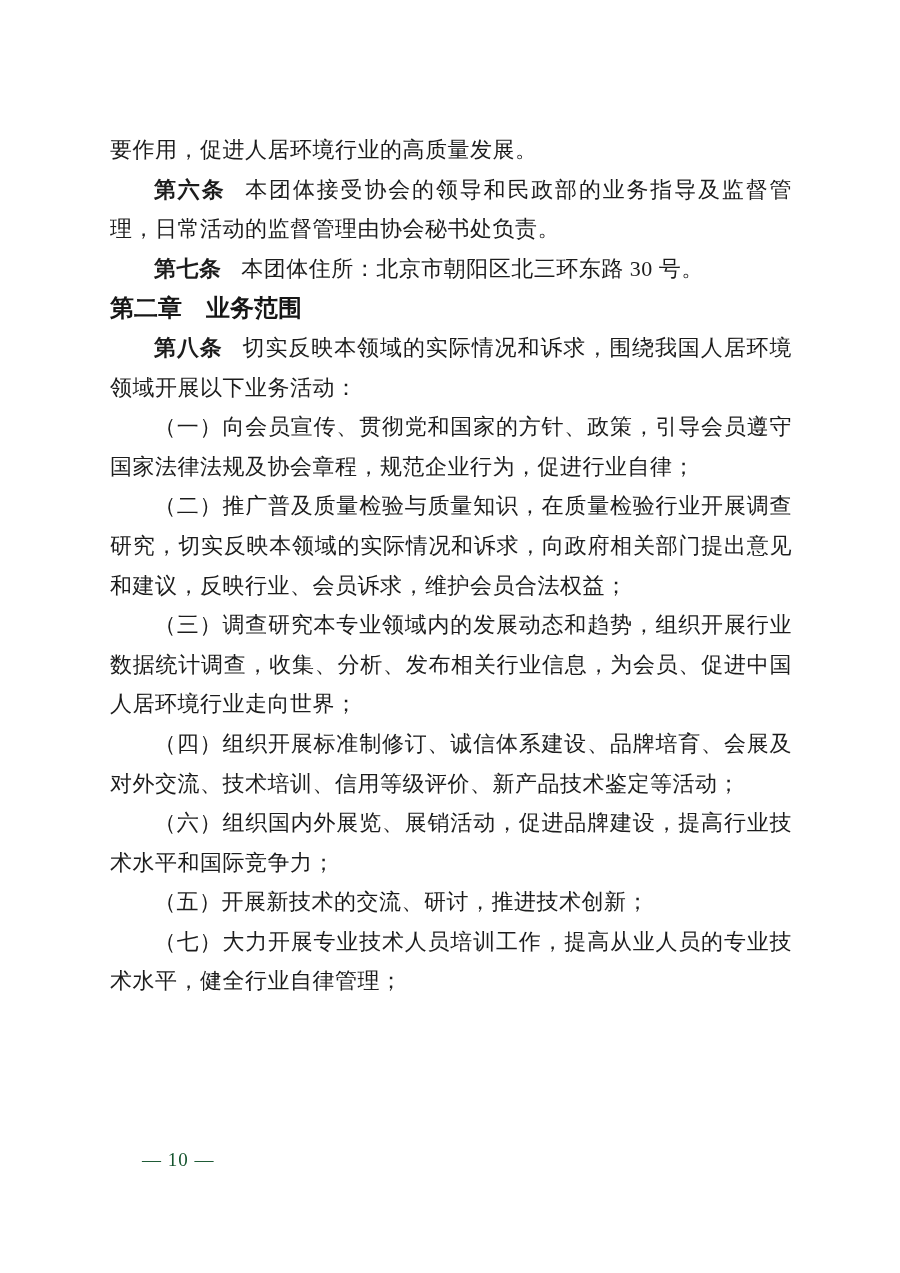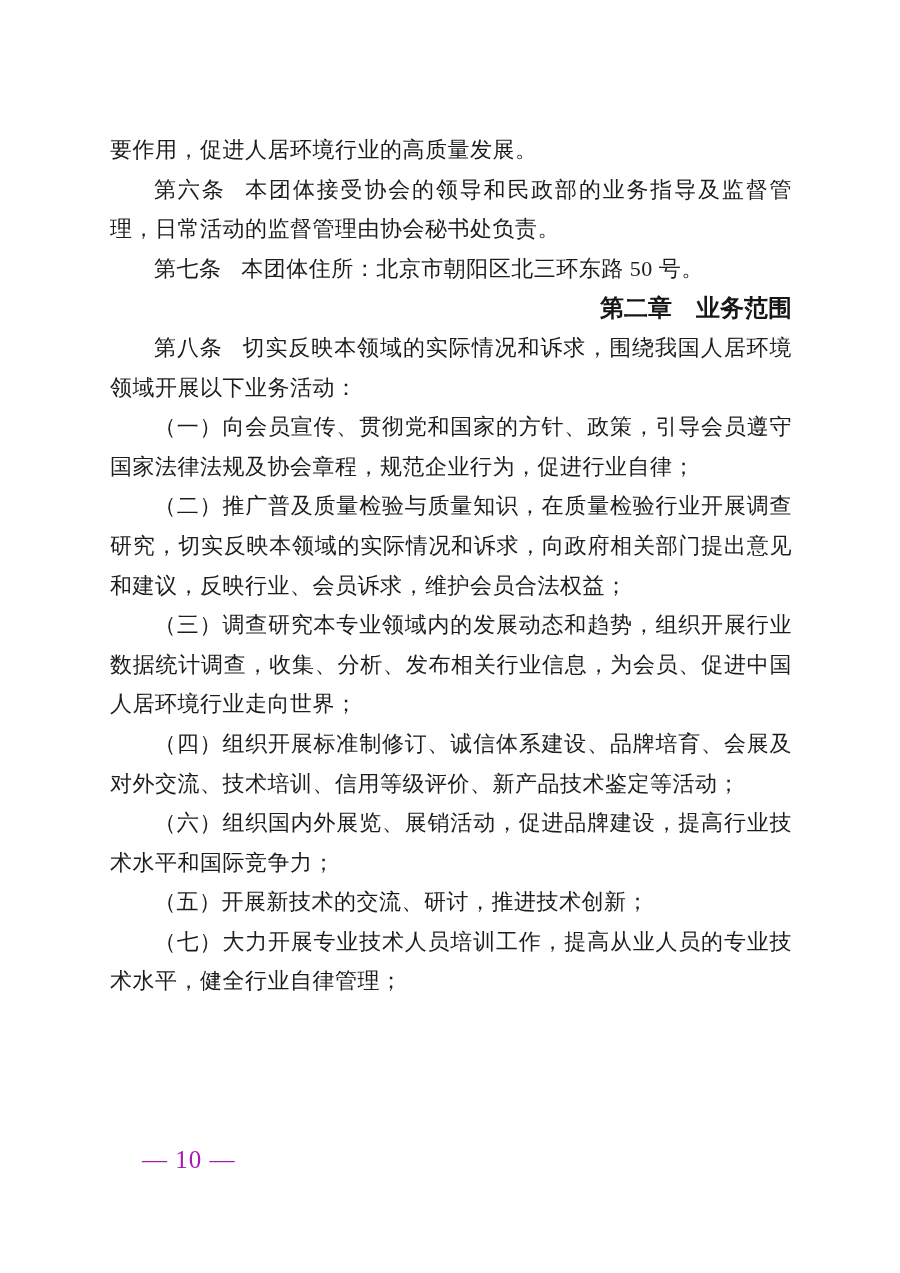--- a/index.html
+++ b/index.html
@@ -29,53 +29,53 @@
     letter-spacing: 0.5px;
     text-align: justify;
   }
   p.cont {
     text-indent: 0;
   }
   p.art, p.item {
     text-indent: 2em;
   }
   .lbl {
-    font-weight: normal;
+    font-weight: bold;
     margin-right: 0.9em;
   }
   .chapter {
     margin: 0;
     font-size: 24px;
     line-height: 39.6px;
-    text-align: right;
+    text-align: left;
     font-weight: bold;
     font-family: "Liberation Sans", "DejaVu Sans", sans-serif;
     color: #161616;
   }
   .pagenum {
     position: absolute;
     left: 142px;
     top: 1146px;
-    font-size: 25px;
+    font-size: 19px;
     line-height: 28px;
     letter-spacing: 1px;
-    color: #a21caf;
+    color: #14532d;
   }
 </style>
 </head>
 <body>
 
 <div class="page">
   <div class="doc">
 
     <p class="cont">要作用，促进人居环境行业的高质量发展。</p>
 
     <p class="art"><span class="lbl">第六条</span><span>本团体接受协会的领导和民政部的业务指导及监督管理，日常活动的监督管理由协会秘书处负责。</span></p>
 
-    <p class="art"><span class="lbl">第七条</span><span>本团体住所：北京市朝阳区北三环东路 50 号。</span></p>
+    <p class="art"><span class="lbl">第七条</span><span>本团体住所：北京市朝阳区北三环东路 30 号。</span></p>
 
     <h2 class="chapter">第二章　业务范围</h2>
 
     <p class="art"><span class="lbl">第八条</span><span>切实反映本领域的实际情况和诉求，围绕我国人居环境领域开展以下业务活动：</span></p>
 
     <p class="item">（一）向会员宣传、贯彻党和国家的方针、政策，引导会员遵守国家法律法规及协会章程，规范企业行为，促进行业自律；</p>
 
     <p class="item">（二）推广普及质量检验与质量知识，在质量检验行业开展调查研究，切实反映本领域的实际情况和诉求，向政府相关部门提出意见和建议，反映行业、会员诉求，维护会员合法权益；</p>
 
     <p class="item">（三）调查研究本专业领域内的发展动态和趋势，组织开展行业数据统计调查，收集、分析、发布相关行业信息，为会员、促进中国人居环境行业走向世界；</p>

